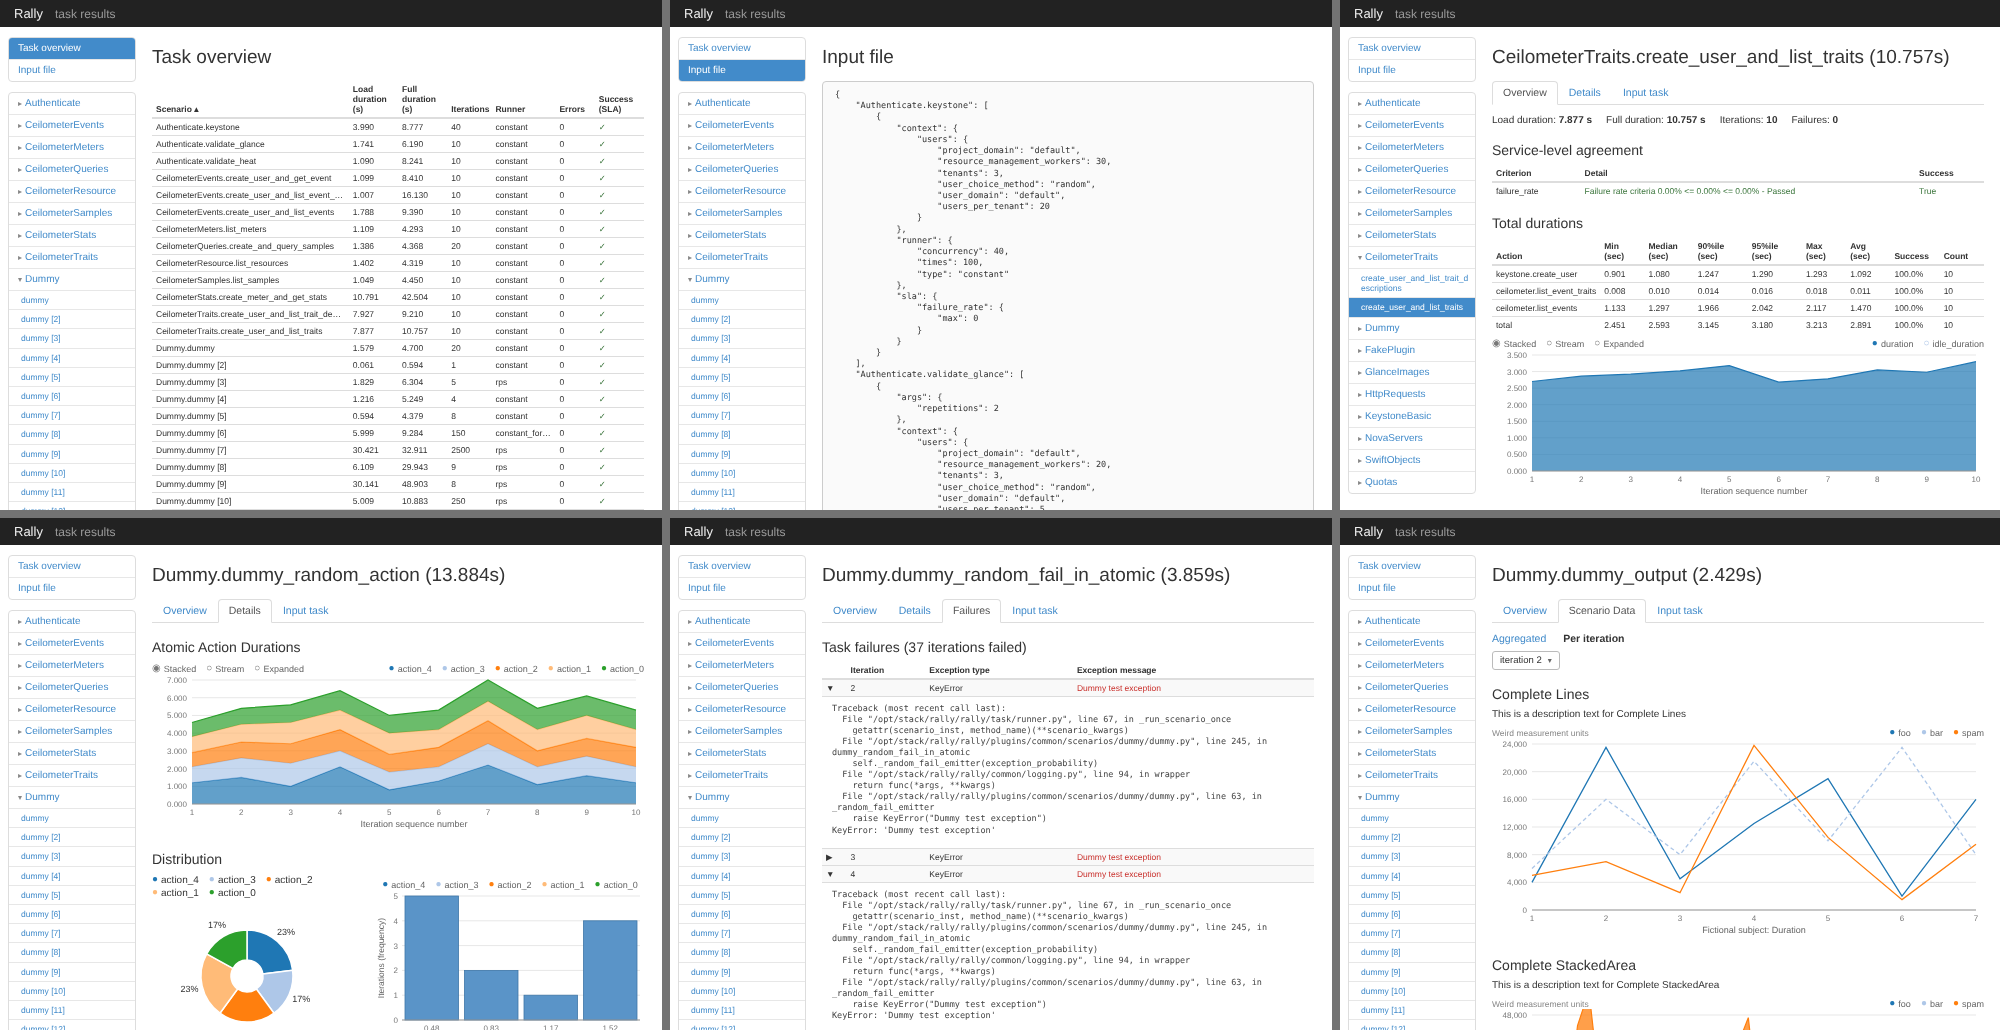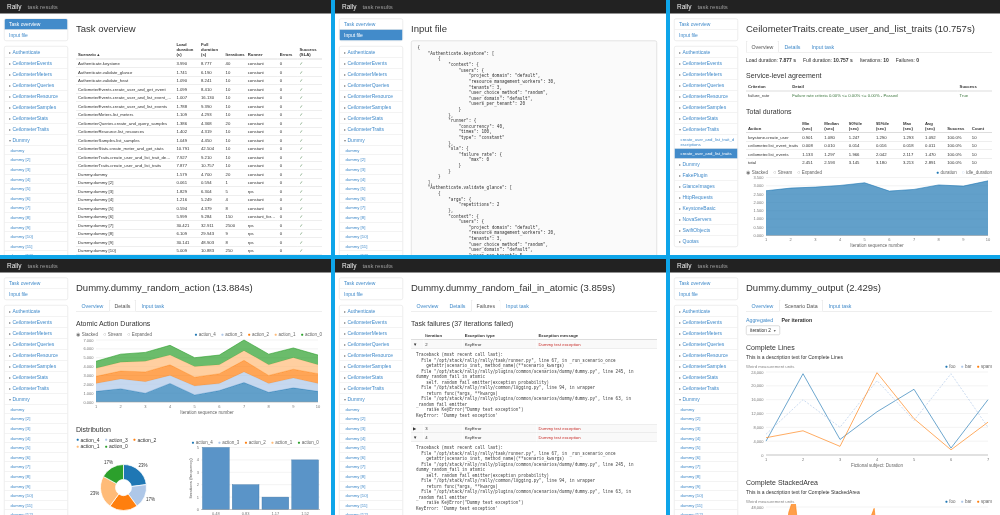--- a/index.html
+++ b/index.html
@@ -1,18 +1,18 @@
 <!DOCTYPE html>
 <html><head>
 <meta charset="utf-8">
 <style>
   *{box-sizing:border-box;margin:0;padding:0}
   html,body{background:#fff}
   body{width:1000px;height:515px;overflow:hidden;font-family:"Liberation Sans",sans-serif}
-  .grid{display:grid;grid-template-columns:331px 331px 330px;grid-template-rows:255px 256px;gap:4px;width:1000px;height:515px;background:#0ea5e9}
+  .grid{display:grid;grid-template-columns:331px 331px 330px;grid-template-rows:255px 256px;gap:4px;width:1000px;height:515px;background:#737373}
   .panel{position:relative;overflow:hidden;background:#fff}
   .pi{width:662px;height:512px;transform:scale(.5);transform-origin:0 0;color:#333;font-size:10px}
   
   .navbar{height:27px;background:#222;display:flex;align-items:center;padding:0 14px}
   .brand{color:#eee;font-size:13px;margin-right:12px;cursor:pointer}
   .navsub{color:#9a9a9a;font-size:12px}
   
   .pbody{display:flex;padding:10px 8px 0 8px;height:485px;overflow:hidden}
   .sidebar{width:128px;flex:none}
   .side-box{border:1px solid #ddd;border-radius:4px;margin-bottom:10px;overflow:hidden;background:#fff}

